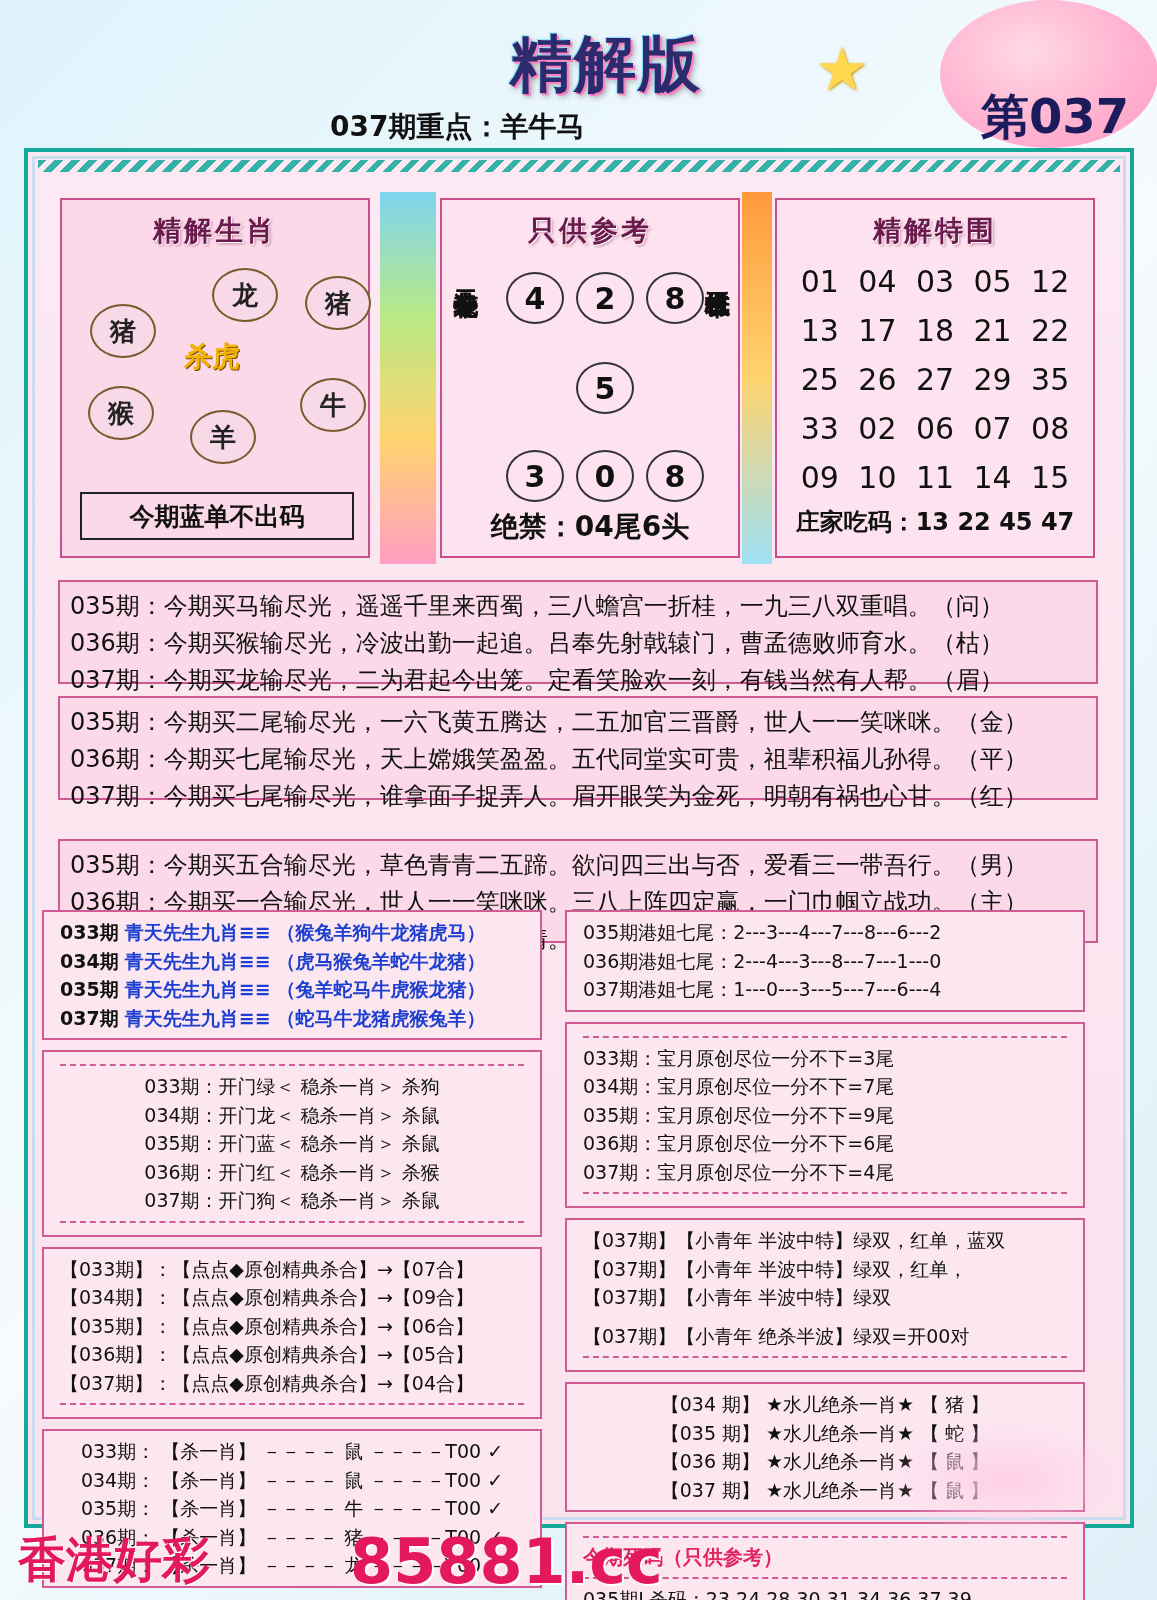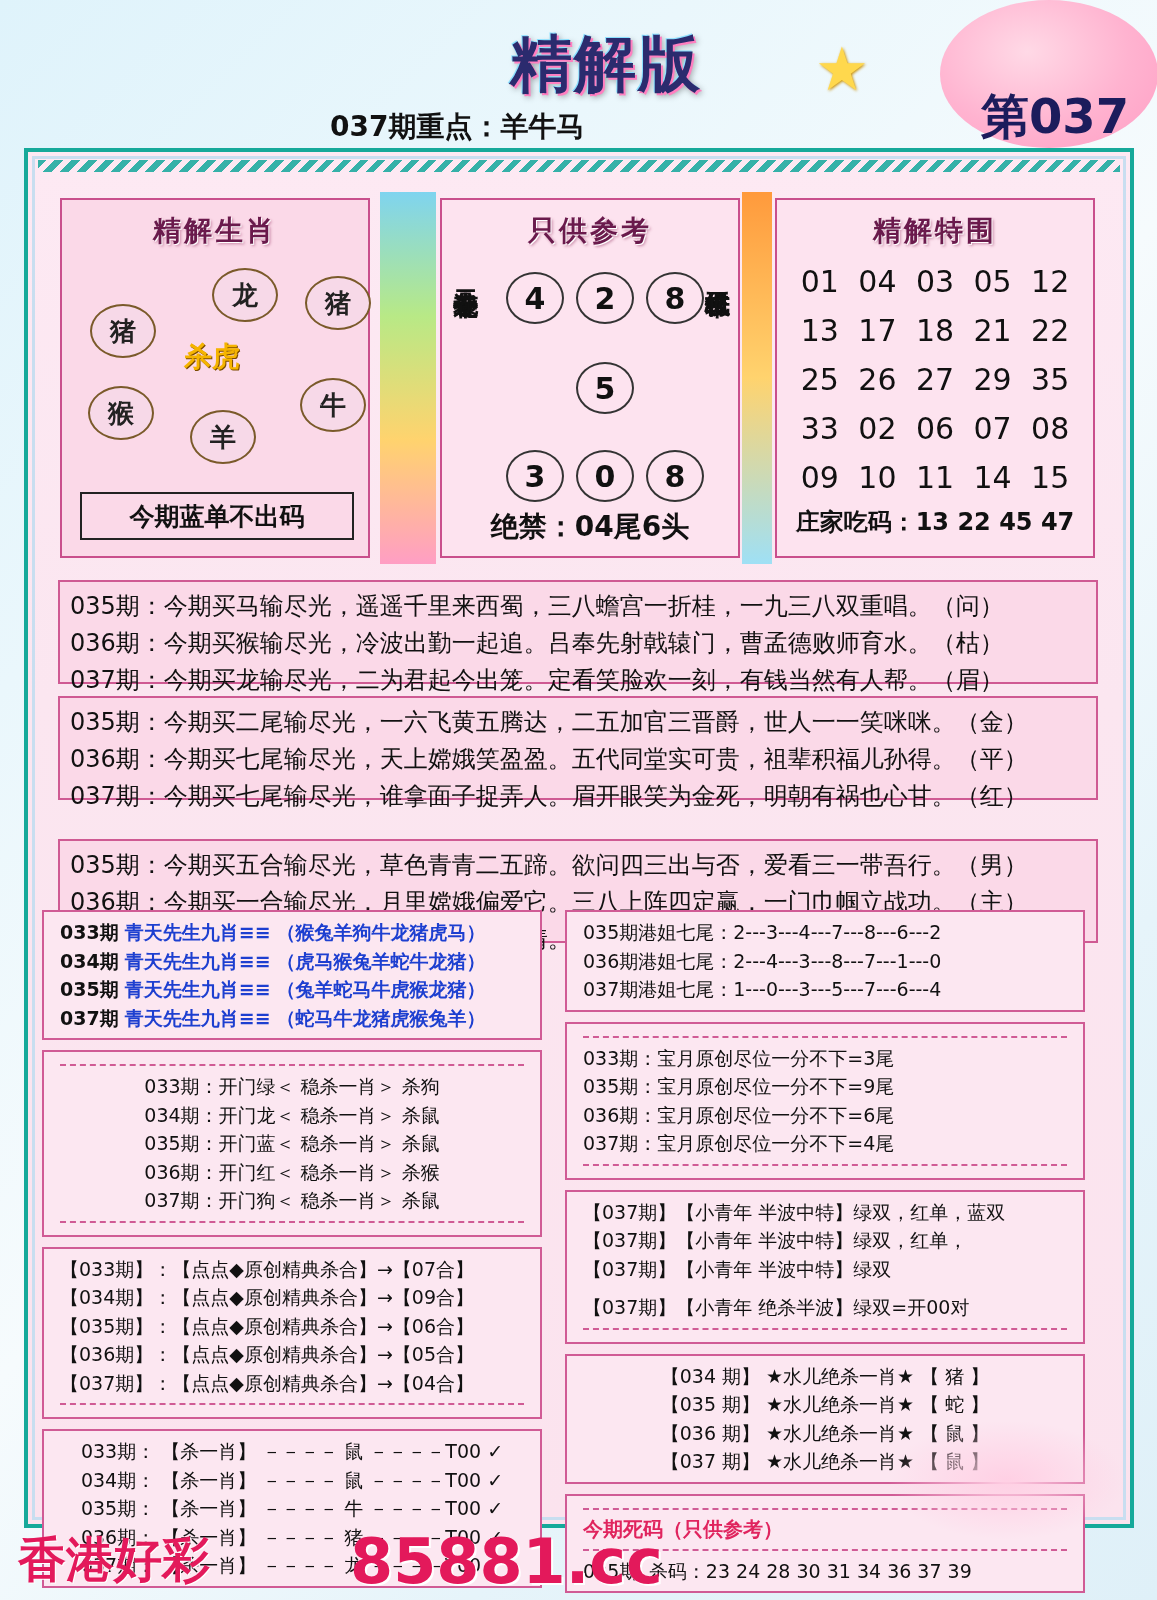--- a/index.html
+++ b/index.html
@@ -253,21 +253,21 @@
     <div class="vline">036期：今期买猴输尽光，冷波出勤一起追。吕奉先射戟辕门，曹孟德败师育水。（枯）</div>
     <div class="vline">037期：今期买龙输尽光，二为君起今出笼。定看笑脸欢一刻，有钱当然有人帮。（眉）</div>
   </div>
   <div class="vblock" style="top:544px;height:104px;">
     <div class="vline">035期：今期买二尾输尽光，一六飞黄五腾达，二五加官三晋爵，世人一一笑咪咪。（金）</div>
     <div class="vline">036期：今期买七尾输尽光，天上嫦娥笑盈盈。五代同堂实可贵，祖辈积福儿孙得。（平）</div>
     <div class="vline">037期：今期买七尾输尽光，谁拿面子捉弄人。眉开眼笑为金死，明朝有祸也心甘。（红）</div>
   </div>
   <div class="vblock" style="top:660px;height:104px;margin-top:27px;">
     <div class="vline">035期：今期买五合输尽光，草色青青二五蹄。欲问四三出与否，爱看三一带吾行。（男）</div>
-    <div class="vline">036期：今期买一合输尽光，月里嫦娥偏爱它。三八上阵四定赢，一门巾帼立战功。（主）</div>
+    <div class="vline">036期：今期买一合输尽光，世人一一笑咪咪。三八上阵四定赢，一门巾帼立战功。（主）</div>
     <div class="vline">037期：今期买五合输尽光，花街柳巷常留情。早出晚归终日忙，龙蛇混杂心凄怆。（就）</div>
   </div>
 </div>
 
 <div class="colL">
   <div class="boxz">
     <div class="rowtxt">
       <b>033期</b>
       <span class="blue">青天先生九肖≡≡</span>
       <span class="blue">（猴兔羊狗牛龙猪虎马）</span>
@@ -355,20 +355,21 @@
 <div class="colR">
   <div class="boxz">
     <div class="rowtxt">035期港姐七尾：2---3---4---7---8---6---2</div>
     <div class="rowtxt">036期港姐七尾：2---4---3---8---7---1---0</div>
     <div class="rowtxt">037期港姐七尾：1---0---3---5---7---6---4</div>
   </div>
 
   <div class="boxz">
     <div class="dash"></div>
     <div class="rowtxt">033期：宝月原创尽位一分不下=3尾</div>
+    <div class="rowtxt">034期：宝月原创尽位一分不下=7尾</div>
     <div class="rowtxt">035期：宝月原创尽位一分不下=9尾</div>
     <div class="rowtxt">036期：宝月原创尽位一分不下=6尾</div>
     <div class="rowtxt">037期：宝月原创尽位一分不下=4尾</div>
     <div class="dash"></div>
   </div>
 
   <div class="boxz">
     <div class="rowtxt">【037期】【小青年  半波中特】绿双，红单，蓝双</div>
     <div class="rowtxt">【037期】【小青年  半波中特】绿双，红单，</div>
     <div class="rowtxt">【037期】【小青年  半波中特】绿双</div>

